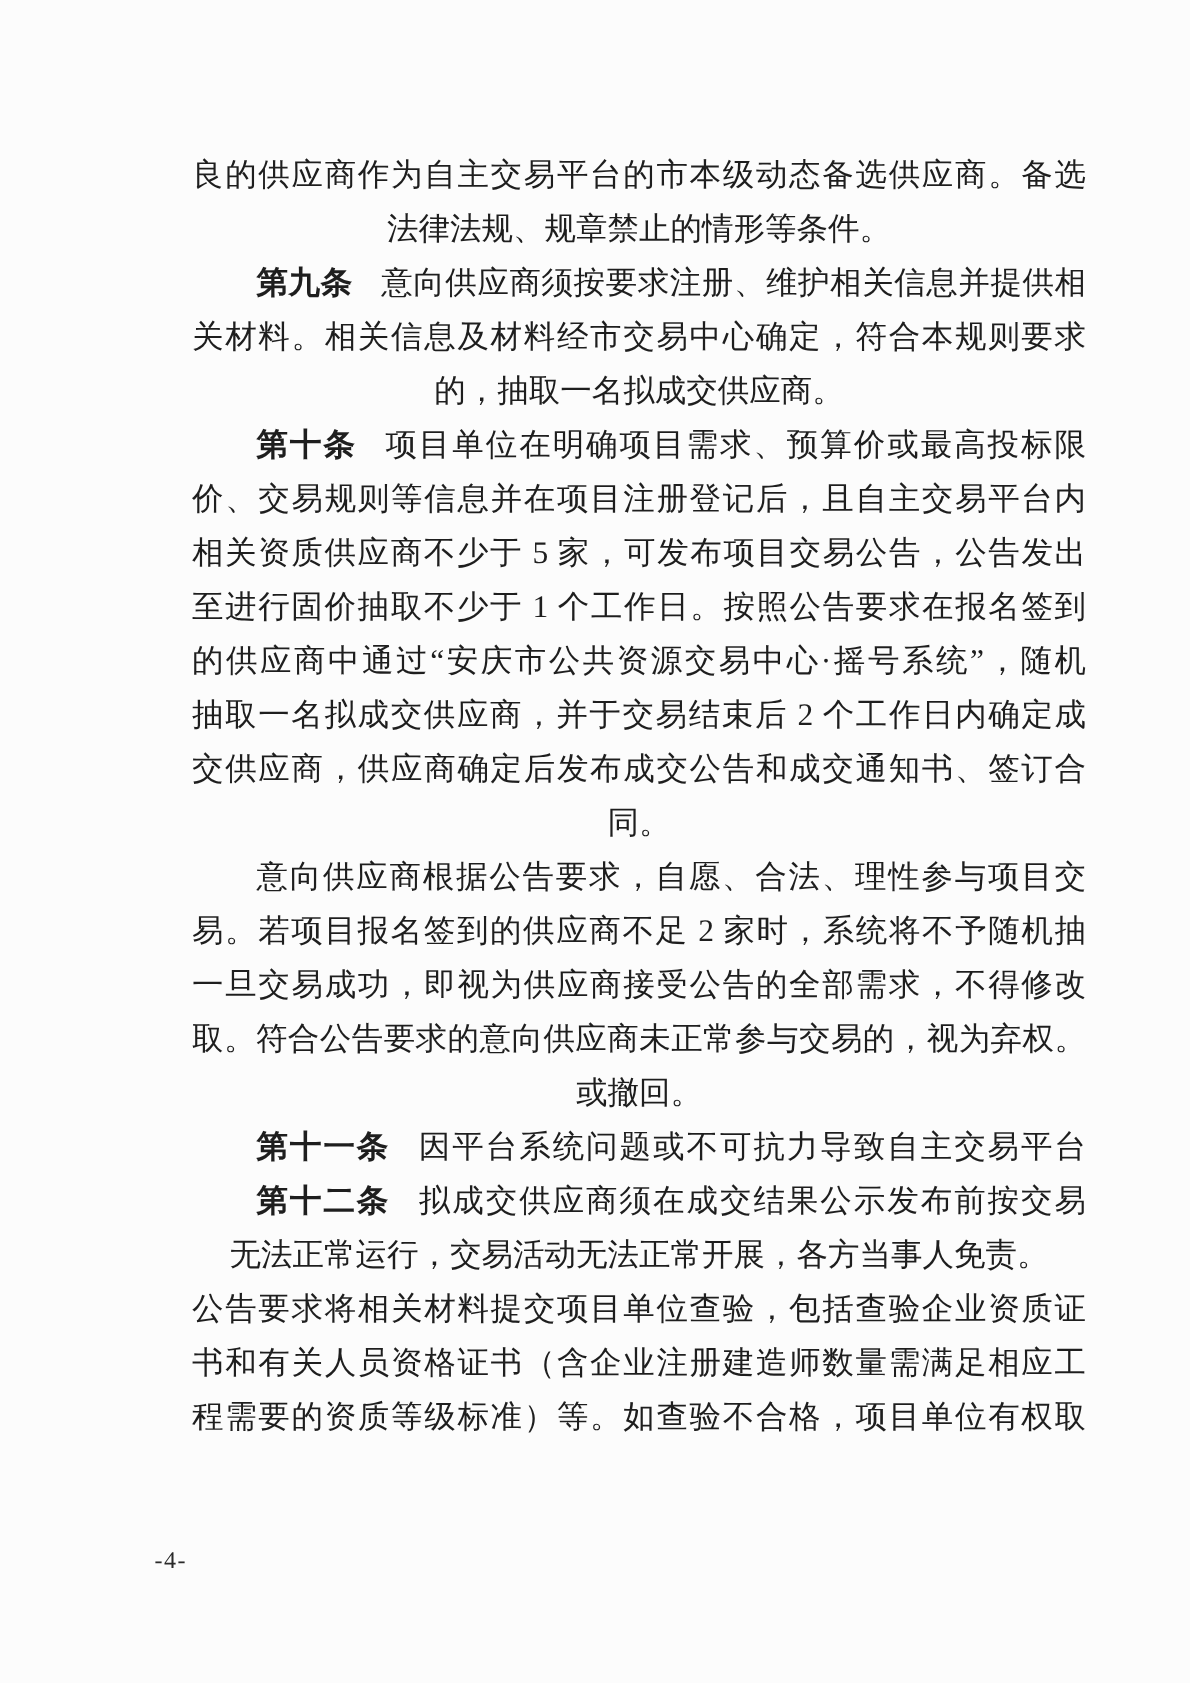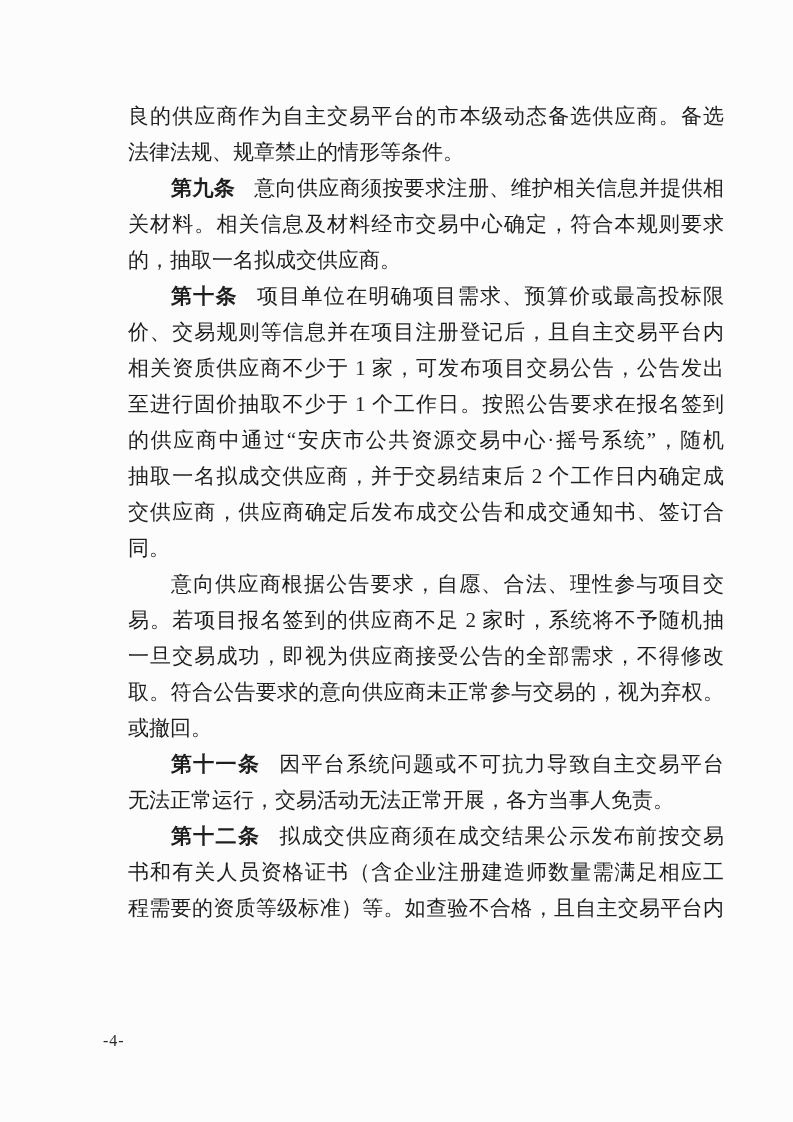--- a/index.html
+++ b/index.html
@@ -32,21 +32,21 @@
     font-size: 21px;
     overflow: hidden;
     white-space: nowrap;
   }
   .line.full {
     white-space: normal;
     text-align: justify;
     text-align-last: justify;
   }
   .line.end {
-    text-align: left;
+    text-align: center;
   }
   .line.indent {
     text-indent: 43px;
   }
   .art {
     font-weight: bold;
     margin-right: 19px;
   }
   .page-number {
     position: absolute;
@@ -68,37 +68,38 @@
 
     <div class="line full">良的供应商作为自主交易平台的市本级动态备选供应商。备选</div>
     <div class="line end">法律法规、规章禁止的情形等条件。</div>
 
     <div class="line full indent"><span class="art">第九条</span><span>意向供应商须按要求注册、维护相关信息并提供相</span></div>
     <div class="line full">关材料。相关信息及材料经市交易中心确定，符合本规则要求</div>
     <div class="line end">的，抽取一名拟成交供应商。</div>
 
     <div class="line full indent"><span class="art">第十条</span><span>项目单位在明确项目需求、预算价或最高投标限</span></div>
     <div class="line full">价、交易规则等信息并在项目注册登记后，且自主交易平台内</div>
-    <div class="line full">相关资质供应商不少于 1 家，可发布项目交易公告，公告发出</div>
+    <div class="line full">相关资质供应商不少于 5 家，可发布项目交易公告，公告发出</div>
     <div class="line full">至进行固价抽取不少于 1 个工作日。按照公告要求在报名签到</div>
     <div class="line full">的供应商中通过“安庆市公共资源交易中心·摇号系统”，随机</div>
     <div class="line full">抽取一名拟成交供应商，并于交易结束后 2 个工作日内确定成</div>
     <div class="line full">交供应商，供应商确定后发布成交公告和成交通知书、签订合</div>
     <div class="line end">同。</div>
 
     <div class="line full indent">意向供应商根据公告要求，自愿、合法、理性参与项目交</div>
     <div class="line full">易。若项目报名签到的供应商不足 2 家时，系统将不予随机抽</div>
     <div class="line full">一旦交易成功，即视为供应商接受公告的全部需求，不得修改</div>
     <div class="line full">取。符合公告要求的意向供应商未正常参与交易的，视为弃权。</div>
     <div class="line end">或撤回。</div>
 
     <div class="line full indent"><span class="art">第十一条</span><span>因平台系统问题或不可抗力导致自主交易平台</span></div>
+    <div class="line full indent"><span class="art">第十二条</span><span>拟成交供应商须在成交结果公示发布前按交易</span></div>
+
     <div class="line end">无法正常运行，交易活动无法正常开展，各方当事人免责。</div>
-
-    <div class="line full indent"><span class="art">第十二条</span><span>拟成交供应商须在成交结果公示发布前按交易</span></div>
+    <div class="line full">公告要求将相关材料提交项目单位查验，包括查验企业资质证</div>
     <div class="line full">书和有关人员资格证书（含企业注册建造师数量需满足相应工</div>
-    <div class="line full">程需要的资质等级标准）等。如查验不合格，且自主交易平台内</div>
+    <div class="line full">程需要的资质等级标准）等。如查验不合格，项目单位有权取</div>
 
   </div>
 
   <div class="page-number">-4-</div>
 
 </div>
 
 </body></html>

